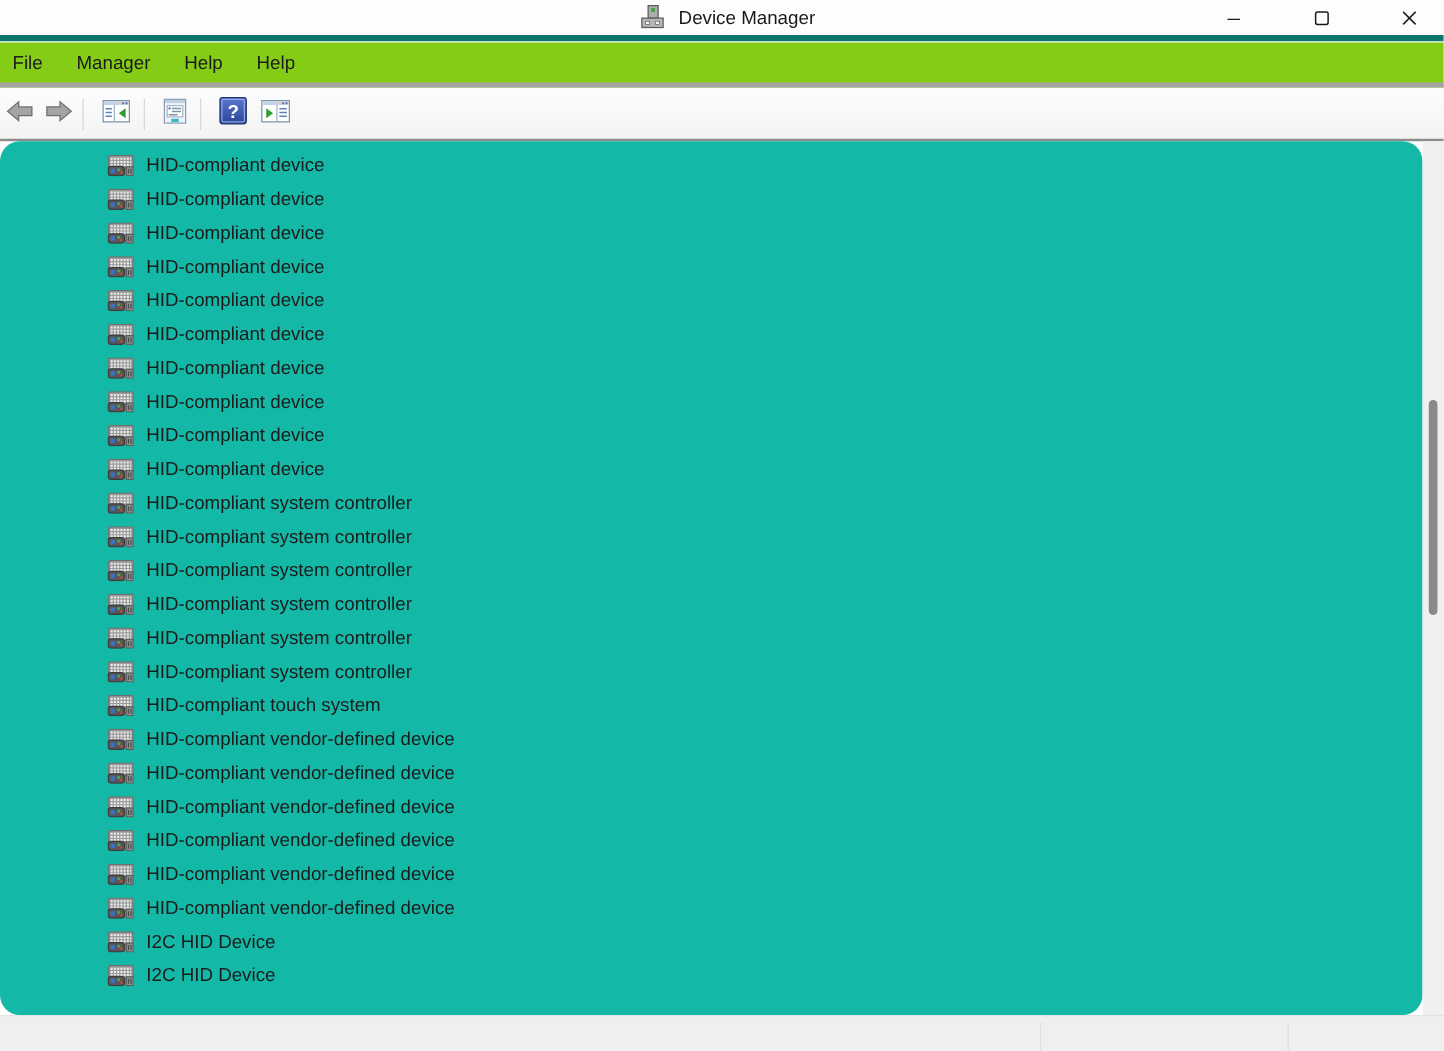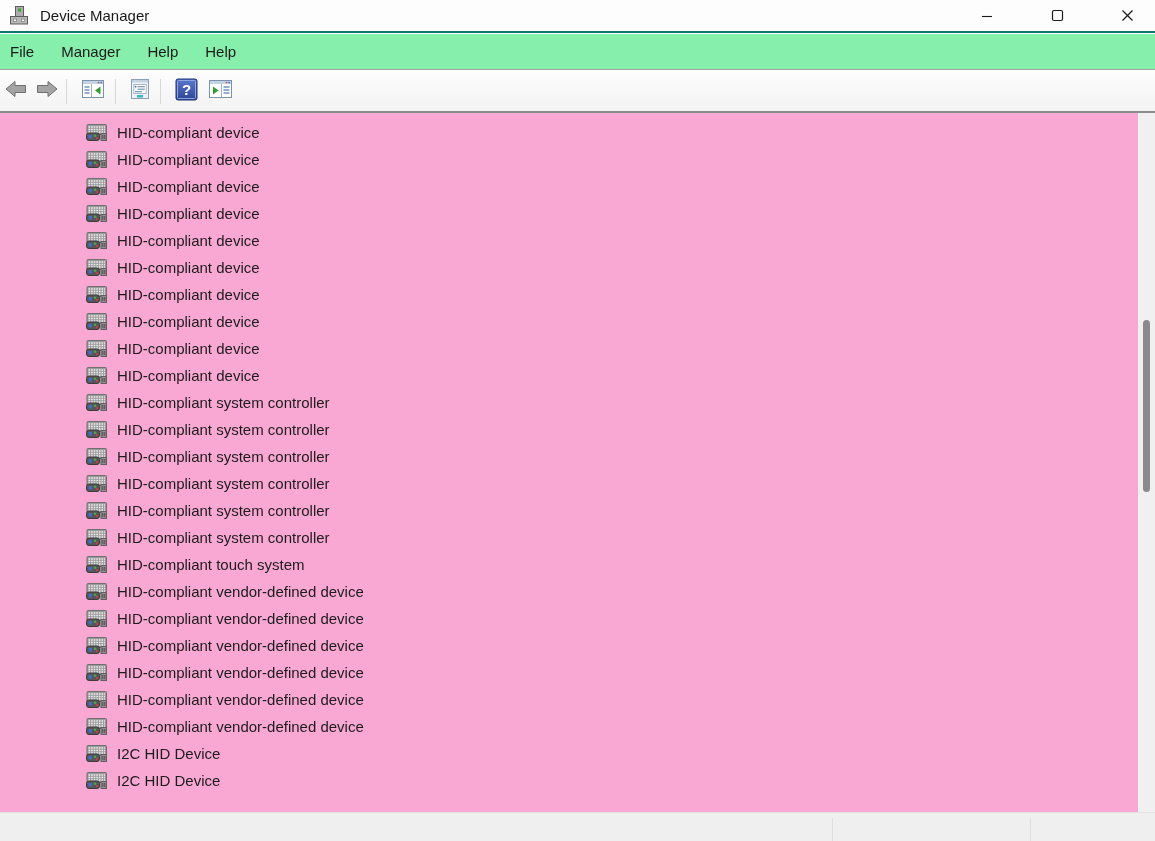--- a/index.html
+++ b/index.html
@@ -2,46 +2,46 @@
 <html><head>
 <meta charset="utf-8">
 <style>
   * { margin:0; padding:0; box-sizing:border-box; }
   html,body { width:1155px; height:841px; overflow:hidden; background:#fff;
     font-family:"Liberation Sans", sans-serif; color:#1b1b1b; }
   .window { position:relative; width:1155px; height:841px; background:#fff; }
 
   
   .titlebar { position:absolute; top:0; left:0; right:0; height:33px;
-    background:#fdfdfd; border-bottom:2px solid #0f766e;
-    display:flex; align-items:center; }
+    background:#fdfdfd; border-bottom:5px solid #0f766e;
+    display:flex; align-items:center;justify-content:center; }
   .app-icon { margin-left:9px; width:20px; height:22px; display:flex; align-items:center; }
   .title-text { margin-left:11px; font-size:15px; color:#191919; }
   .win-btn { position:absolute; top:0; width:46px; height:33px;
     display:flex; align-items:center; justify-content:center; cursor:default; }
   .win-btn.min { left:964px; } .win-btn.max { left:1034px; } .win-btn.close { left:1104px; }
 
   
   .menubar { position:absolute; top:34px; left:0; right:0; height:36px;
-    background:#86efac; border-bottom:1px solid #a3a3a3;
+    background:#84cc16; border-bottom:4px solid #a3a3a3;
     display:flex; align-items:center; font-size:15px; }
   .menu-item { padding:7px 0; margin-right:27px; color:#1b1b1b; }
   .menu-item:first-child { margin-left:10px; }
 
   
   .toolbar { position:absolute; top:71px; left:0; right:0; height:42px;
     background:linear-gradient(#fdfdfd,#f3f3f3);
     border-bottom:2px solid #8c8c8c; }
   .tb-btn { position:absolute; top:6px; width:28px; height:28px;
     display:flex; align-items:center; justify-content:center; }
   .tb-sep { position:absolute; top:8px; width:1px; height:25px; background:#d8d8d8; }
 
   
   .list { position:absolute; top:113px; left:0; width:1138px; height:699px;
-    background:#f9a8d4; overflow:hidden; padding-top:6px; }
+    background:#14b8a6; overflow:hidden; padding-top:6px;border-radius:16px; }
   .row { height:27px; display:flex; align-items:center; padding-left:86px;
     font-size:15px; color:#1c1c1c; white-space:nowrap; }
   .dev-icon { width:21px; height:17px; margin-right:10px; flex:none; display:flex; }
 
   
   .scrollbar { position:absolute; top:113px; right:0; width:17px; height:699px;
     background:#f0f0f0; }
   .scroll-thumb { position:absolute; left:5px; width:7px; top:207px; height:172px;
     background:#8a8a8a; border-radius:3.5px; }
 

